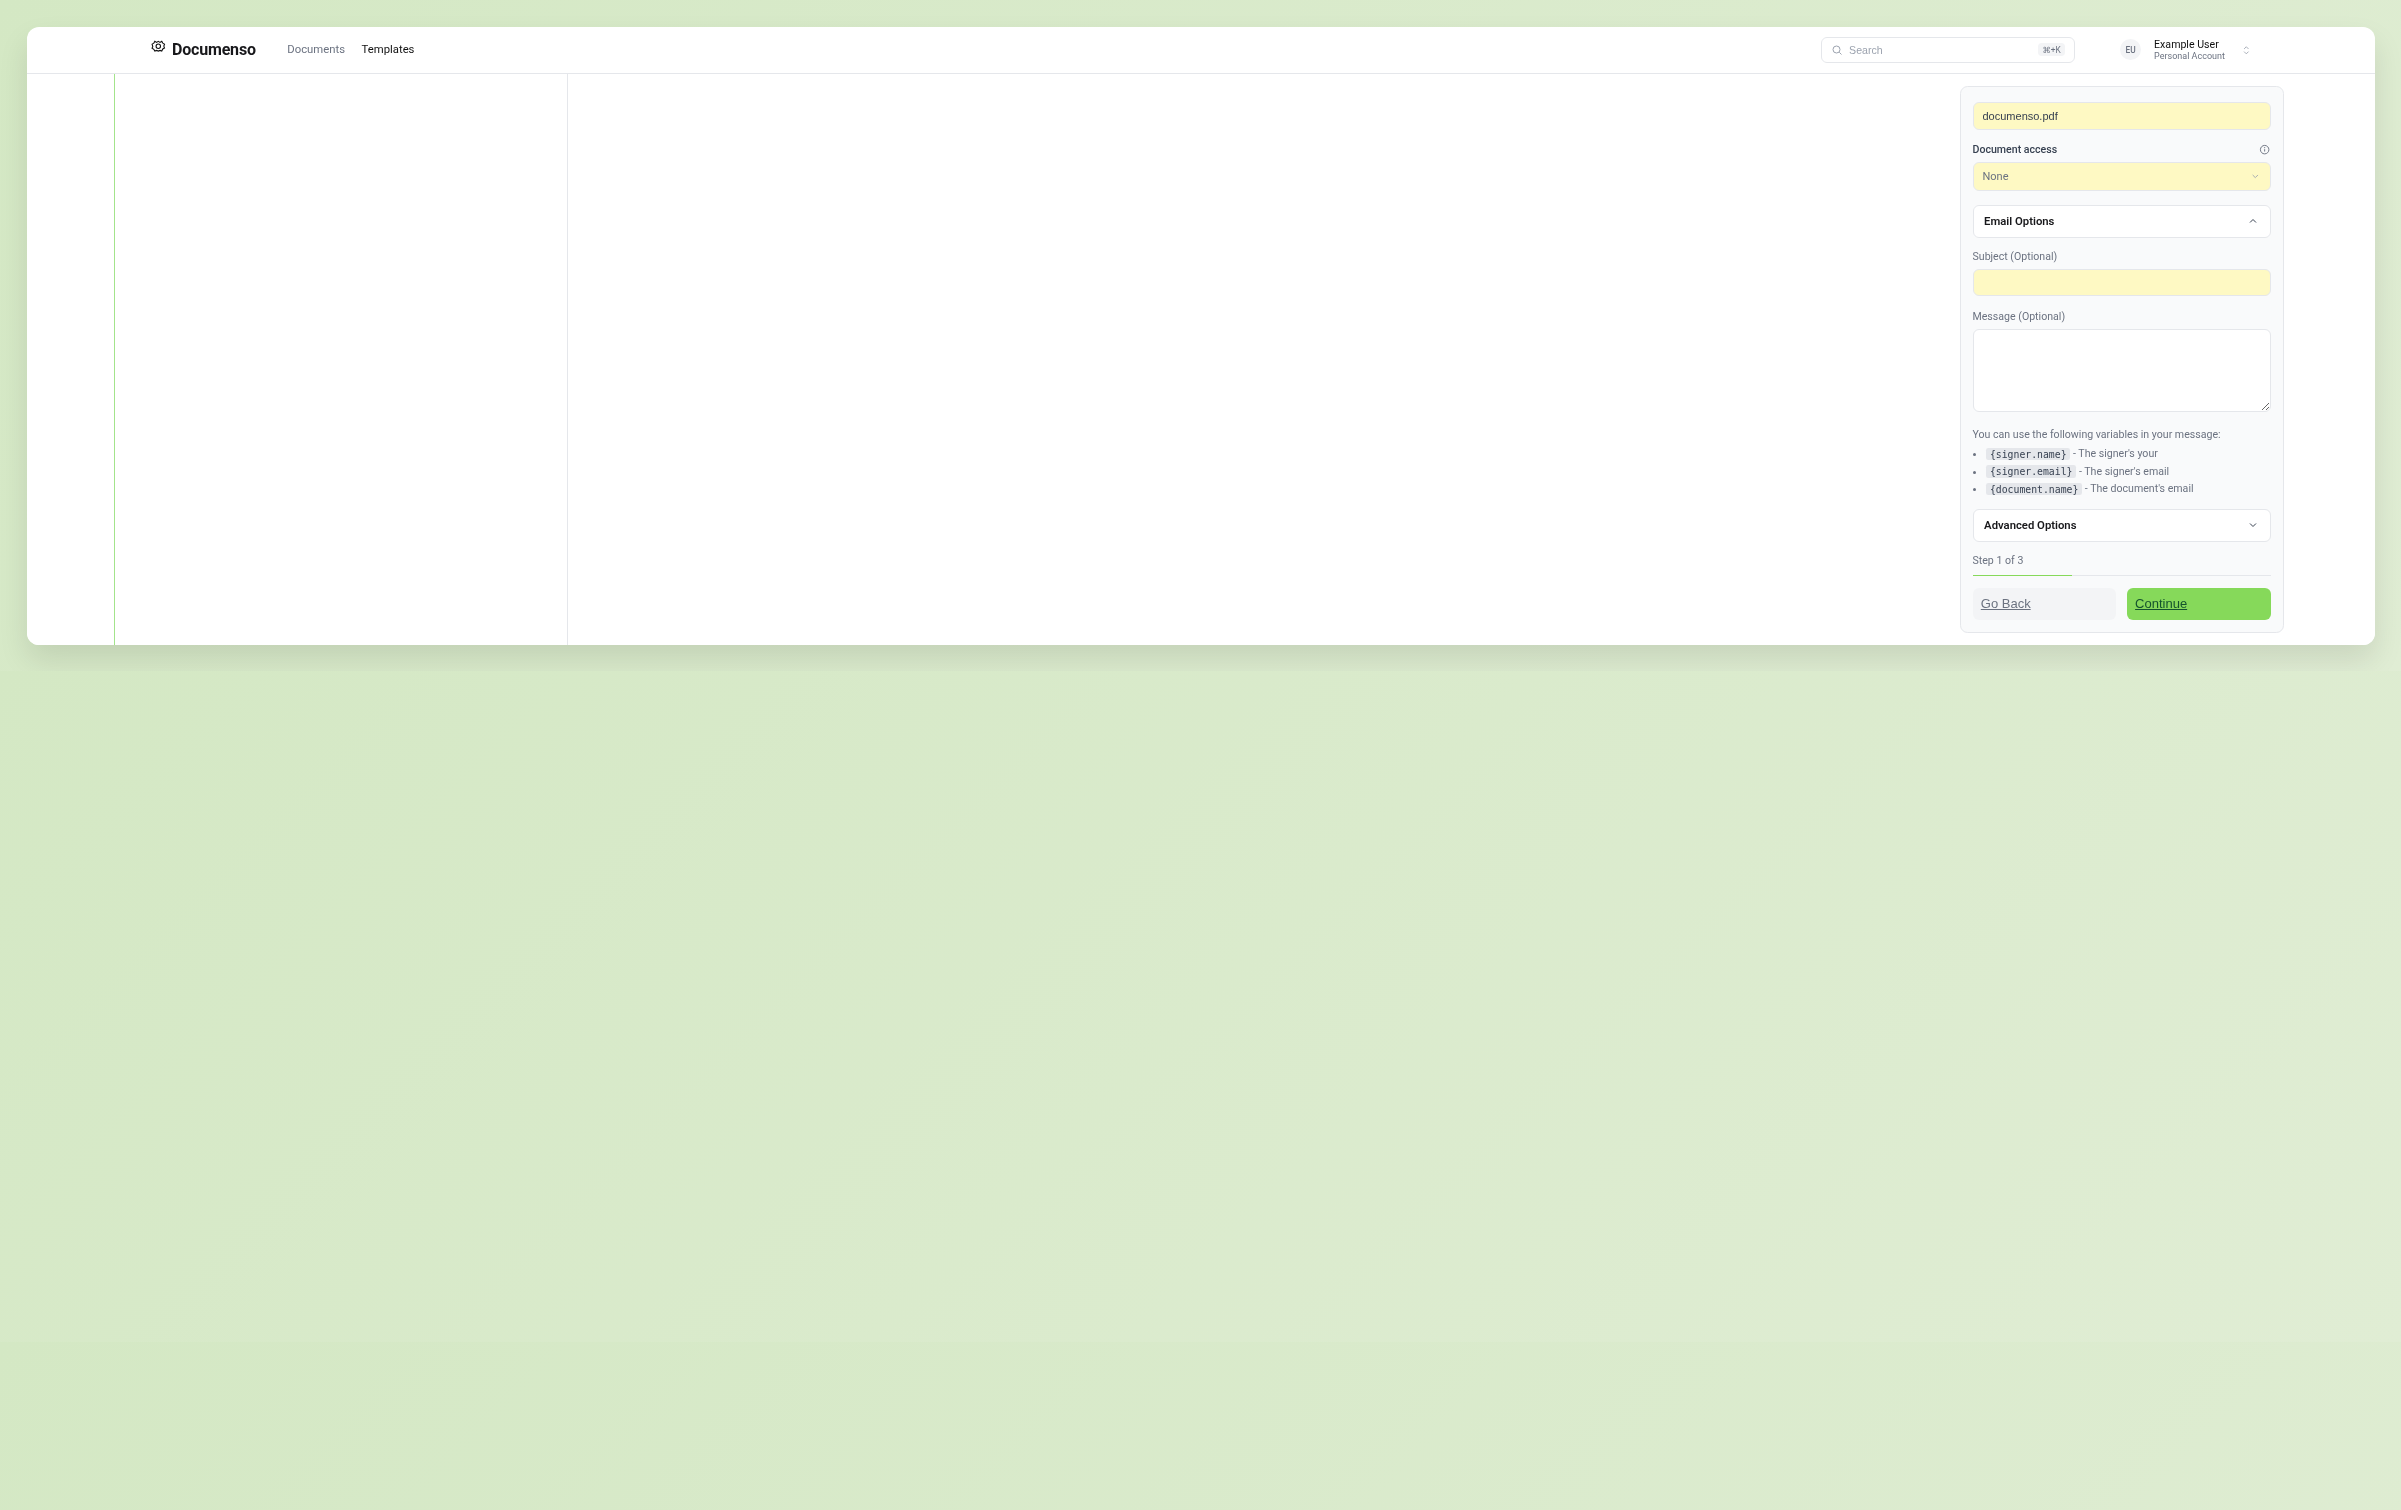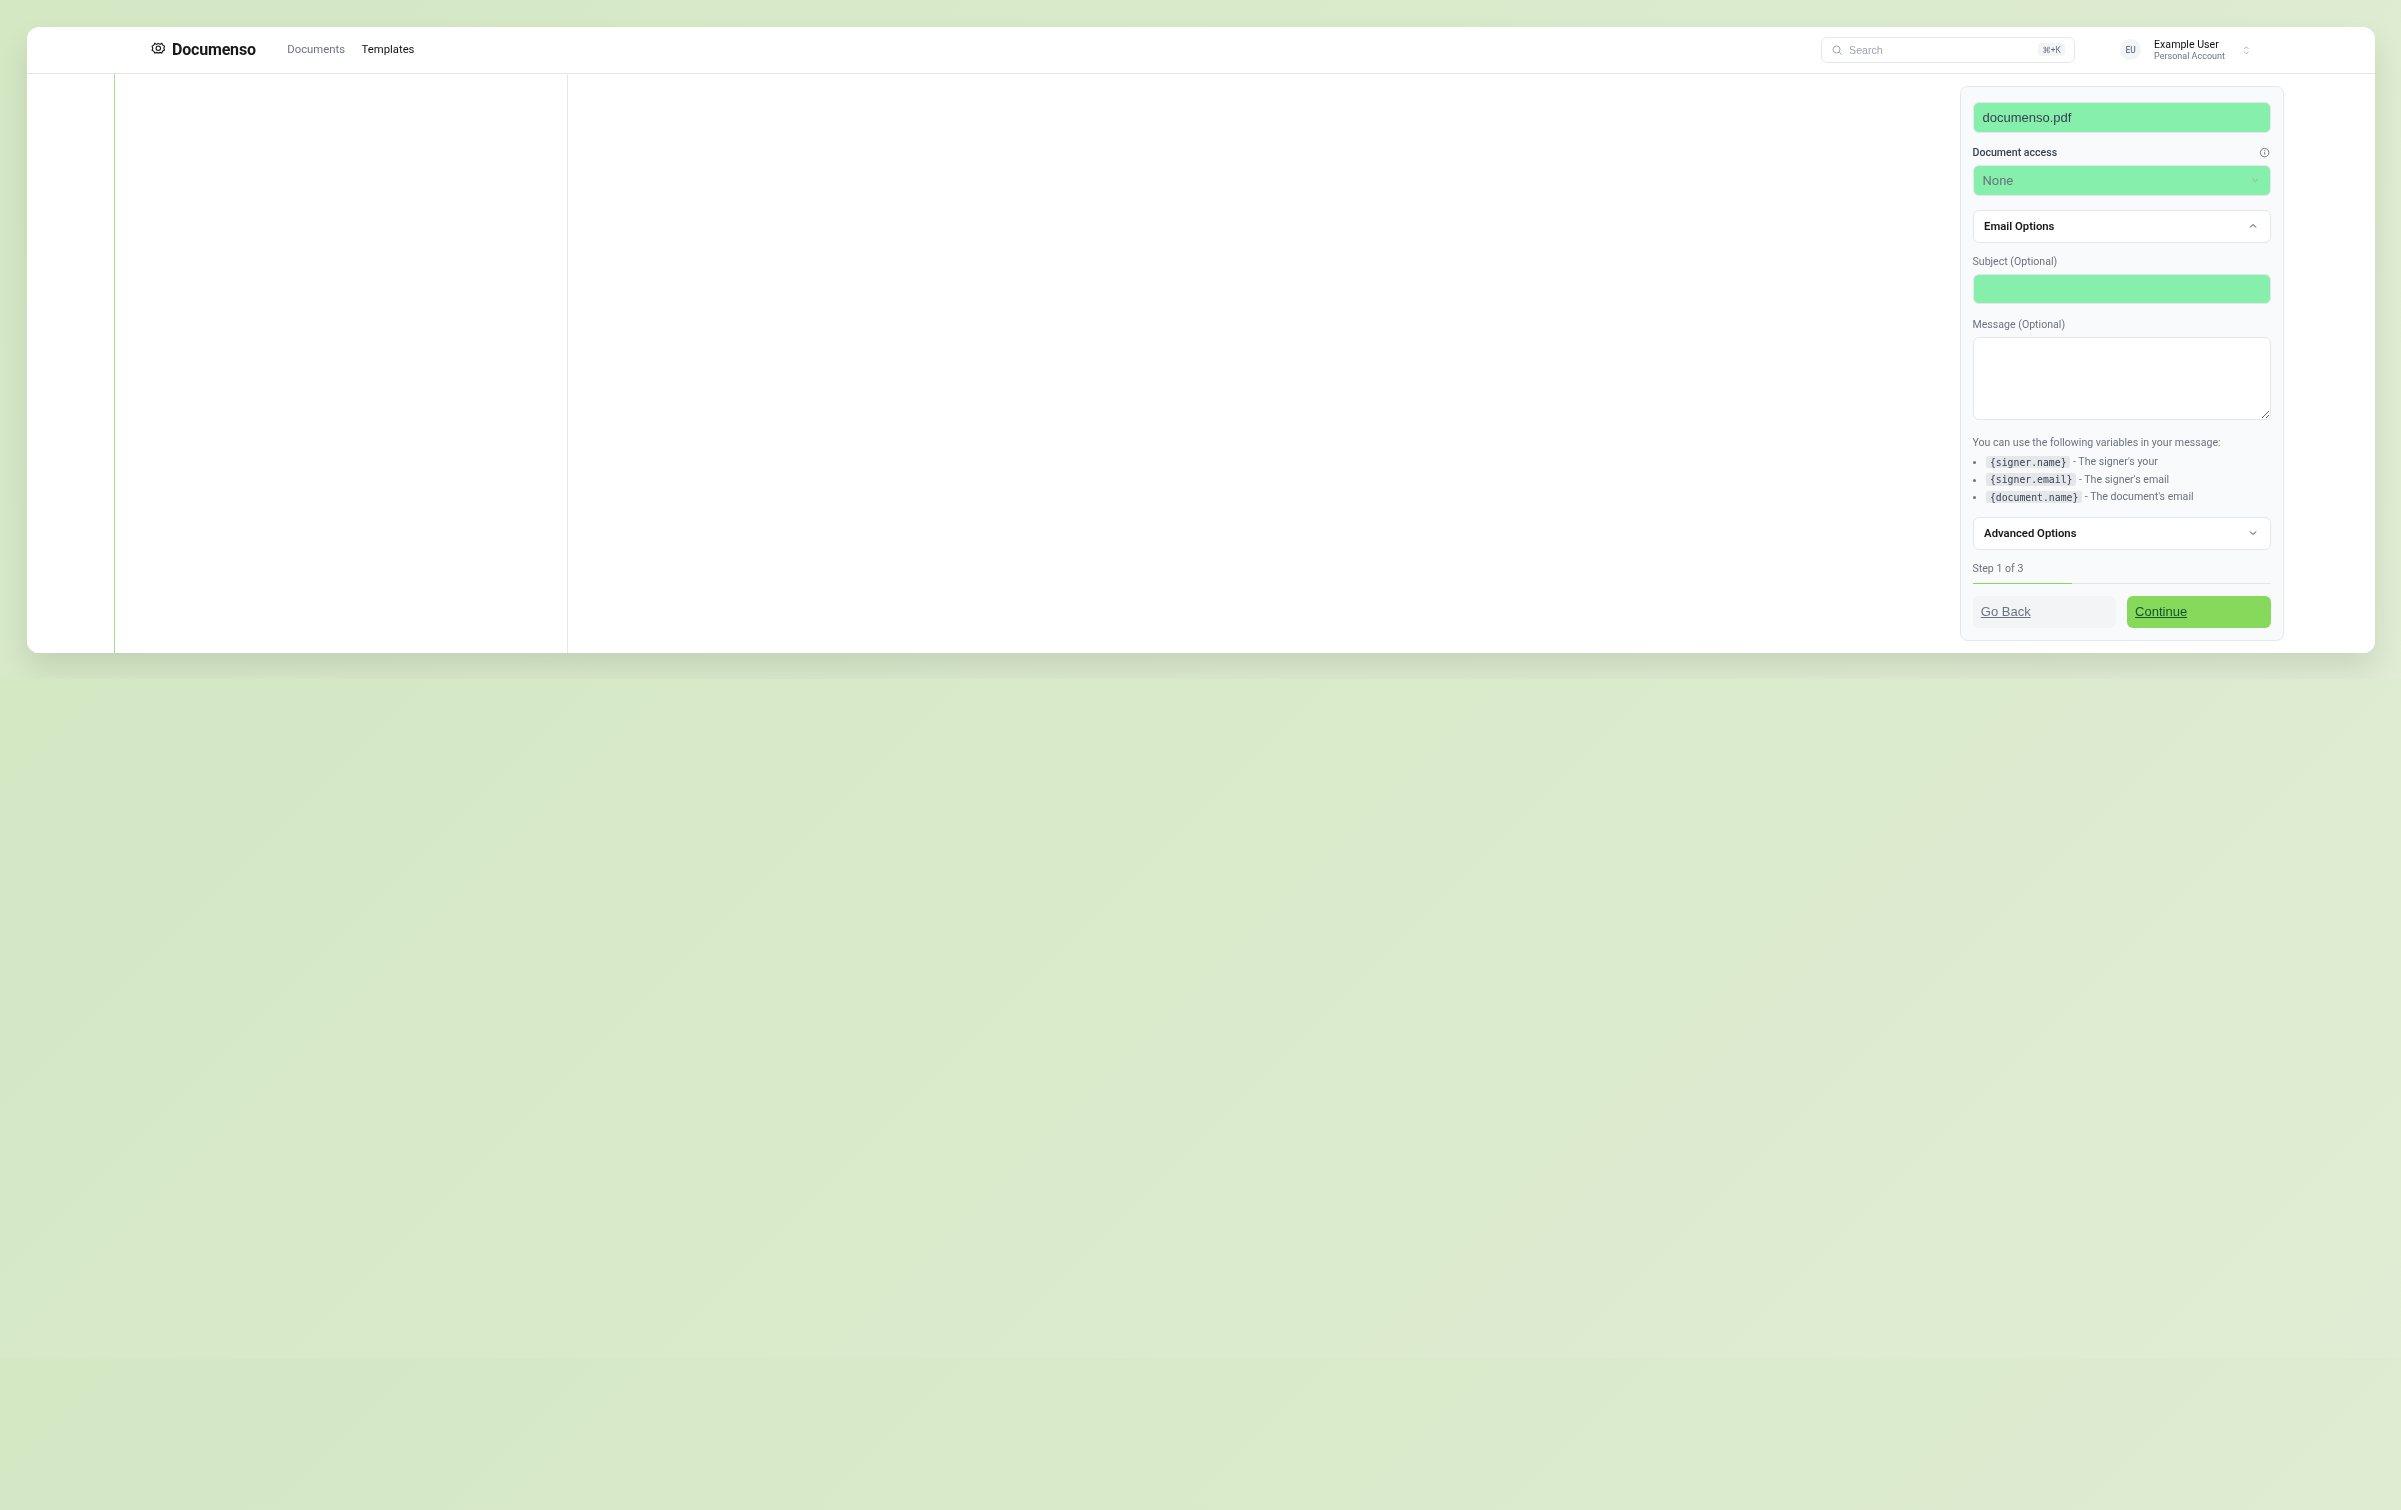--- a/index.html
+++ b/index.html
@@ -17,21 +17,21 @@
 }
 .header {
   display: flex;
   align-items: center;
   padding: 10.6px 21px;
   border-bottom: 0.8px solid #e5e7eb;
   gap: 15px;
 }
 .logo-wrap {
   display: flex;
-  align-items: center;
+  align-items: flex-start;
   gap: 6px;
   margin-left: 102px;
 }
 .logo-text {
   font-weight: 700;
   font-size: 16px;
   letter-spacing: -0.2px;
 }
 .nav {
   display: flex;
@@ -132,22 +132,22 @@
   padding: 15px 12px 12px;
 }
 .field {
   margin-bottom: 13.6px;
 }
 .text-input, .select {
   width: 100%;
   border: 0.8px solid #e5e7eb;
   border-radius: 6px;
   padding: 6.8px 9px;
-  font-size: 13px;
-  background: #86efac;
+  font-size: 11px;
+  background: #fef9c3;
   color: #374151;
   outline: none;
 }
 .label {
   font-size: 10.6px;
   color: #374151;
   margin-bottom: 6px;
   display: flex;
   align-items: center;
   gap: 4.5px;

